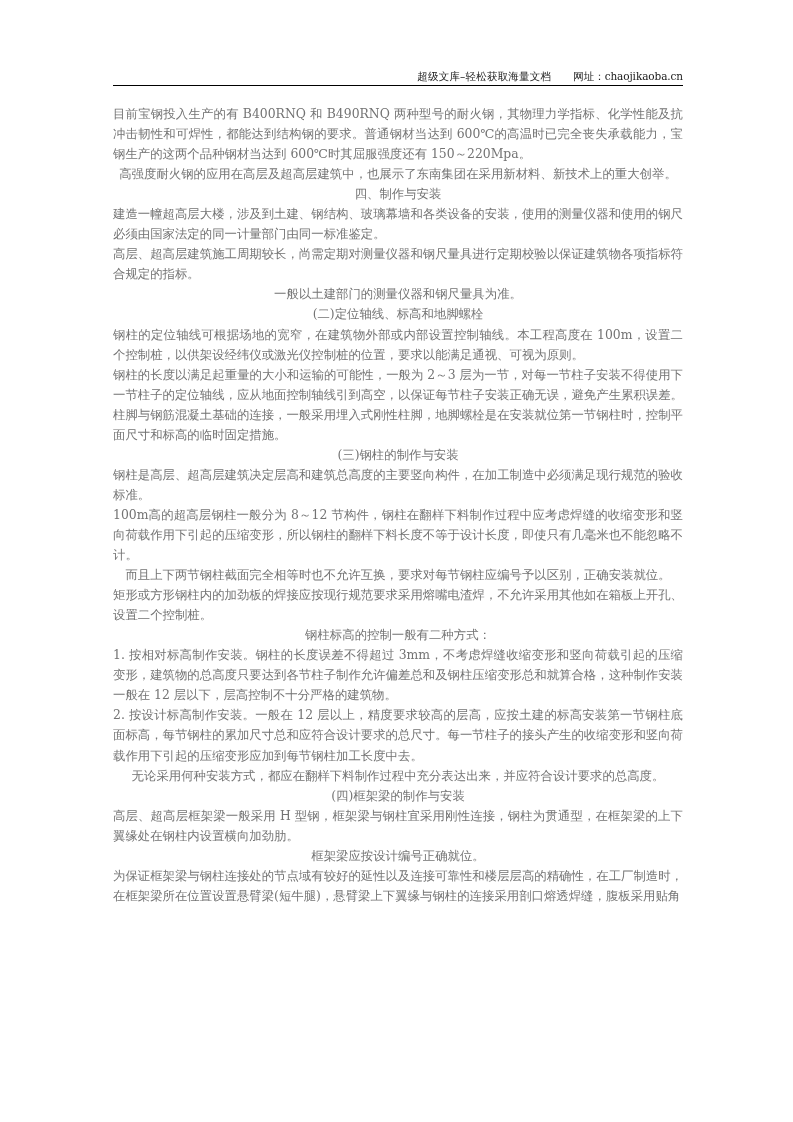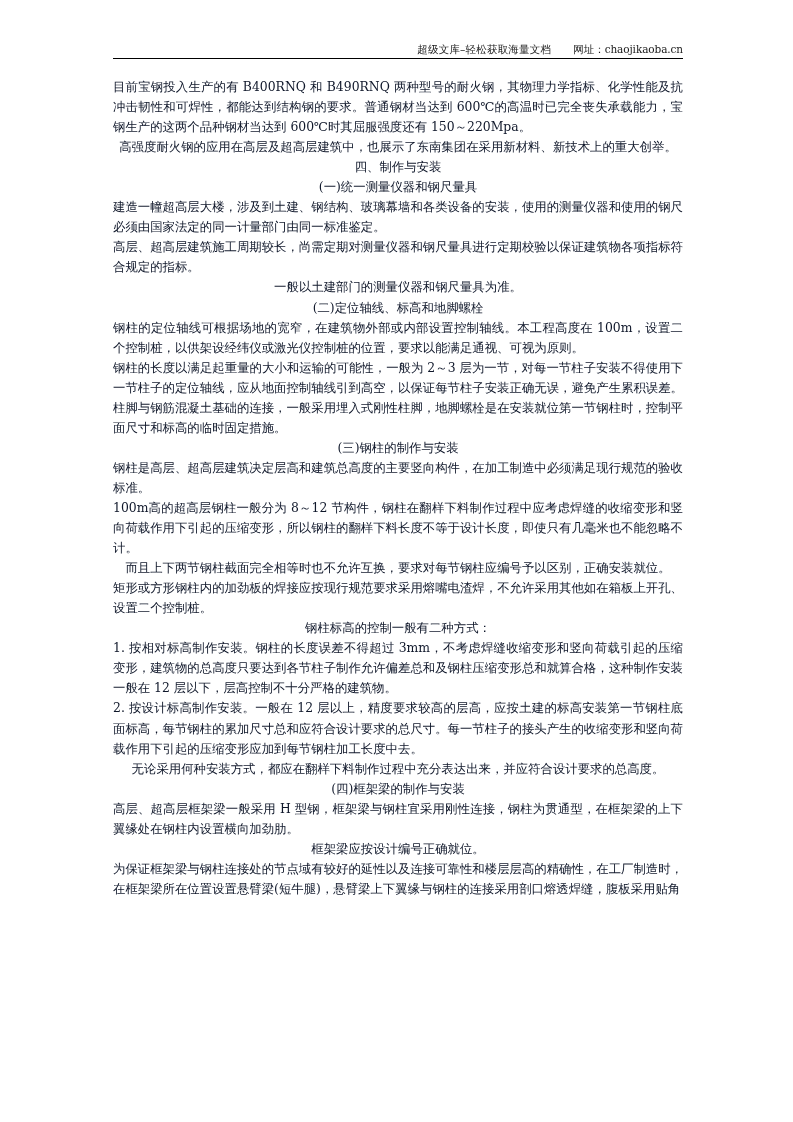--- a/index.html
+++ b/index.html
@@ -17,21 +17,21 @@
     width: 793px;
     height: 1122px;
     margin: 0 auto;
     background: #ffffff;
     overflow: hidden;
     box-sizing: border-box;
   }
   .content-area {
     position: absolute;
     left: 113px;
-    top: 41px;
+    top: 68px;
     width: 570px;
   }
   
   .page-header {
     position: relative;
     text-align: right;
     font-size: 10.5px;
     line-height: 16px;
     color: #1a1a1a;
     white-space: nowrap;
@@ -63,21 +63,21 @@
   }
   
   .body-text {
     margin-top: 16px;
   }
   .body-text p {
     margin: 0;
     font-family: "DejaVu Serif", "Liberation Serif", serif;
     font-size: 12.4px;
     line-height: 20.05px;
-    color: #0f172a;
+    color: #737373;
     text-align: justify;
     text-justify: inter-character;
     word-break: break-all;
     letter-spacing: 0px;
   }
   
   .body-text p.nojustify {
     text-align: center;
   }
 </style>
@@ -90,21 +90,20 @@
 
     <div class="page-header">
       <span class="hdr-title">超级文库–轻松获取海量文档</span><span class="hdr-gap"></span><span class="hdr-url-label">网址：</span><span class="hdr-url">chaojikaoba.cn</span>
       <div class="header-rule"></div>
     </div>
 
     <div class="body-text">
       <p>目前宝钢投入生产的有 B400RNQ 和 B490RNQ 两种型号的耐火钢，其物理力学指标、化学性能及抗冲击韧性和可焊性，都能达到结构钢的要求。普通钢材当达到 600℃的高温时已完全丧失承载能力，宝钢生产的这两个品种钢材当达到 600℃时其屈服强度还有 150～220Mpa。</p>
       <p class="nojustify">高强度耐火钢的应用在高层及超高层建筑中，也展示了东南集团在采用新材料、新技术上的重大创举。</p>
       <p class="nojustify">四、制作与安装</p>
-      <p class="nojustify">(一)统一测量仪器和钢尺量具</p>
       <p>建造一幢超高层大楼，涉及到土建、钢结构、玻璃幕墙和各类设备的安装，使用的测量仪器和使用的钢尺必须由国家法定的同一计量部门由同一标准鉴定。</p>
       <p>高层、超高层建筑施工周期较长，尚需定期对测量仪器和钢尺量具进行定期校验以保证建筑物各项指标符合规定的指标。</p>
       <p class="nojustify">一般以土建部门的测量仪器和钢尺量具为准。</p>
       <p class="nojustify">(二)定位轴线、标高和地脚螺栓</p>
       <p>钢柱的定位轴线可根据场地的宽窄，在建筑物外部或内部设置控制轴线。本工程高度在 100m，设置二个控制桩，以供架设经纬仪或激光仪控制桩的位置，要求以能满足通视、可视为原则。</p>
       <p>钢柱的长度以满足起重量的大小和运输的可能性，一般为 2～3 层为一节，对每一节柱子安装不得使用下一节柱子的定位轴线，应从地面控制轴线引到高空，以保证每节柱子安装正确无误，避免产生累积误差。</p>
       <p>柱脚与钢筋混凝土基础的连接，一般采用埋入式刚性柱脚，地脚螺栓是在安装就位第一节钢柱时，控制平面尺寸和标高的临时固定措施。</p>
       <p class="nojustify">(三)钢柱的制作与安装</p>
       <p>钢柱是高层、超高层建筑决定层高和建筑总高度的主要竖向构件，在加工制造中必须满足现行规范的验收标准。</p>
       <p>100m高的超高层钢柱一般分为 8～12 节构件，钢柱在翻样下料制作过程中应考虑焊缝的收缩变形和竖向荷载作用下引起的压缩变形，所以钢柱的翻样下料长度不等于设计长度，即使只有几毫米也不能忽略不计。</p>

